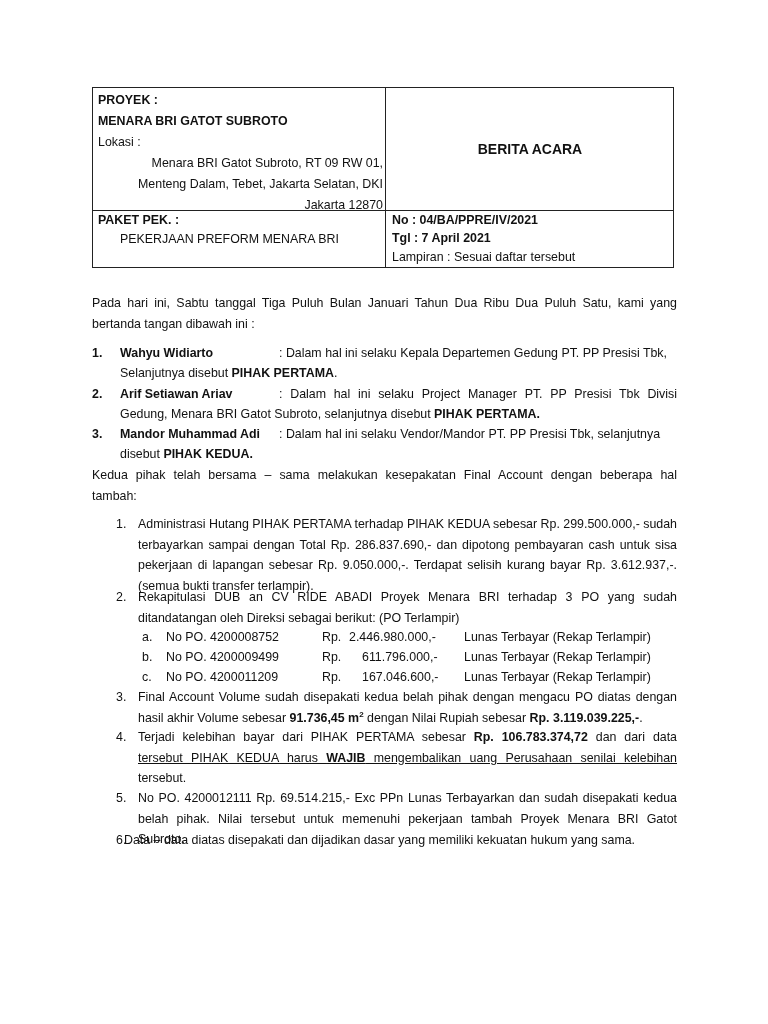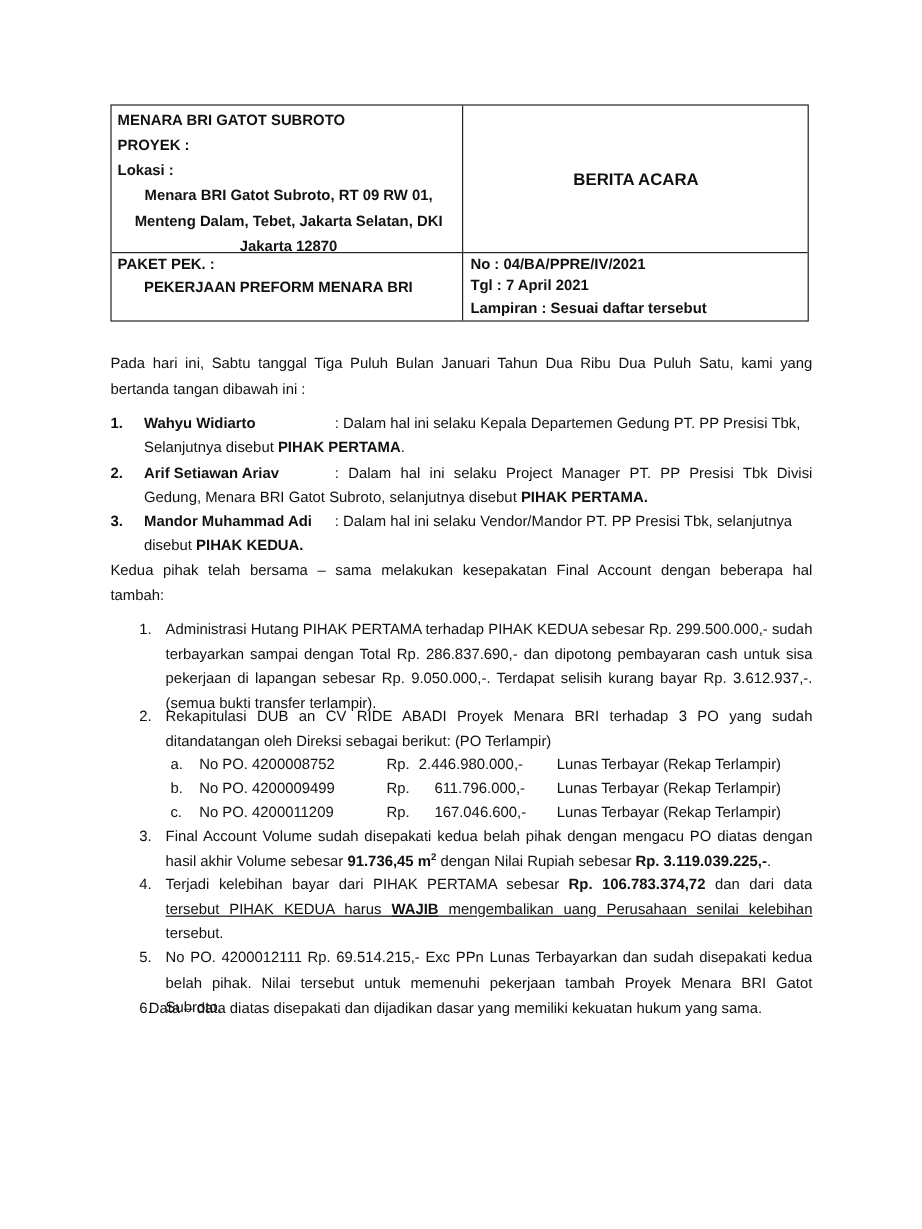--- a/index.html
+++ b/index.html
@@ -15,43 +15,43 @@
       position: absolute; left: 92px; top: 87px; width: 582px; height: 181px;
       border: 1.2px solid #222; box-sizing: border-box;
     }
     .hdr .vline { position: absolute; left: 292px; top: 0; bottom: 0; border-left: 1.2px solid #222; }
     .hdr .hline { position: absolute; left: 0; right: 0; top: 122px; border-top: 1.2px solid #222; }
     .cell { position: absolute; box-sizing: border-box; }
     .c-proj { left: 5px; top: 2px; width: 285px; }
     .c-title { left: 294px; top: 0; width: 286px; height: 122px; display: flex; flex-direction: column; justify-content: center; align-items: center; }
     .c-paket { left: 5px; top: 123px; width: 285px; }
     .c-no { left: 299px; top: 123px; width: 280px; }
-    .ln { line-height: 21px; white-space: nowrap; font-weight: bold; }
+    .ln { line-height: 21px; white-space: nowrap; }
     .b { font-weight: bold; }
-    .center { text-align: center; }
+    .center { text-align: right; }
     .title-ln { font-weight: bold; font-size: 14px; line-height: 22px; white-space: nowrap; }
     .indent1 { padding-left: 22px; }
     .row { position: absolute; white-space: nowrap; line-height: 20.5px; }
     .num { position: absolute; }
     .justify-line { display: block; text-align: justify; text-align-last: justify; white-space: normal; }
     u { text-decoration-thickness: 1px; }
     sup { font-size: 8px; line-height: 0; }
   </style>
 </head>
 <body>
 
 <div class="page">
 
   <div class="hdr">
     <div class="vline"></div>
     <div class="hline"></div>
 
     <div class="cell c-proj">
+      <div class="ln b">PROYEK :</div>
       <div class="ln b">MENARA BRI GATOT SUBROTO</div>
-      <div class="ln b">PROYEK :</div>
       <div class="ln">Lokasi :</div>
       <div class="ln center">Menara BRI Gatot Subroto, RT 09 RW 01,</div>
       <div class="ln center">Menteng Dalam, Tebet, Jakarta Selatan, DKI</div>
       <div class="ln center">Jakarta 12870</div>
     </div>
 
     <div class="cell c-title">
       <div class="title-ln">BERITA ACARA</div>
     </div>
 

